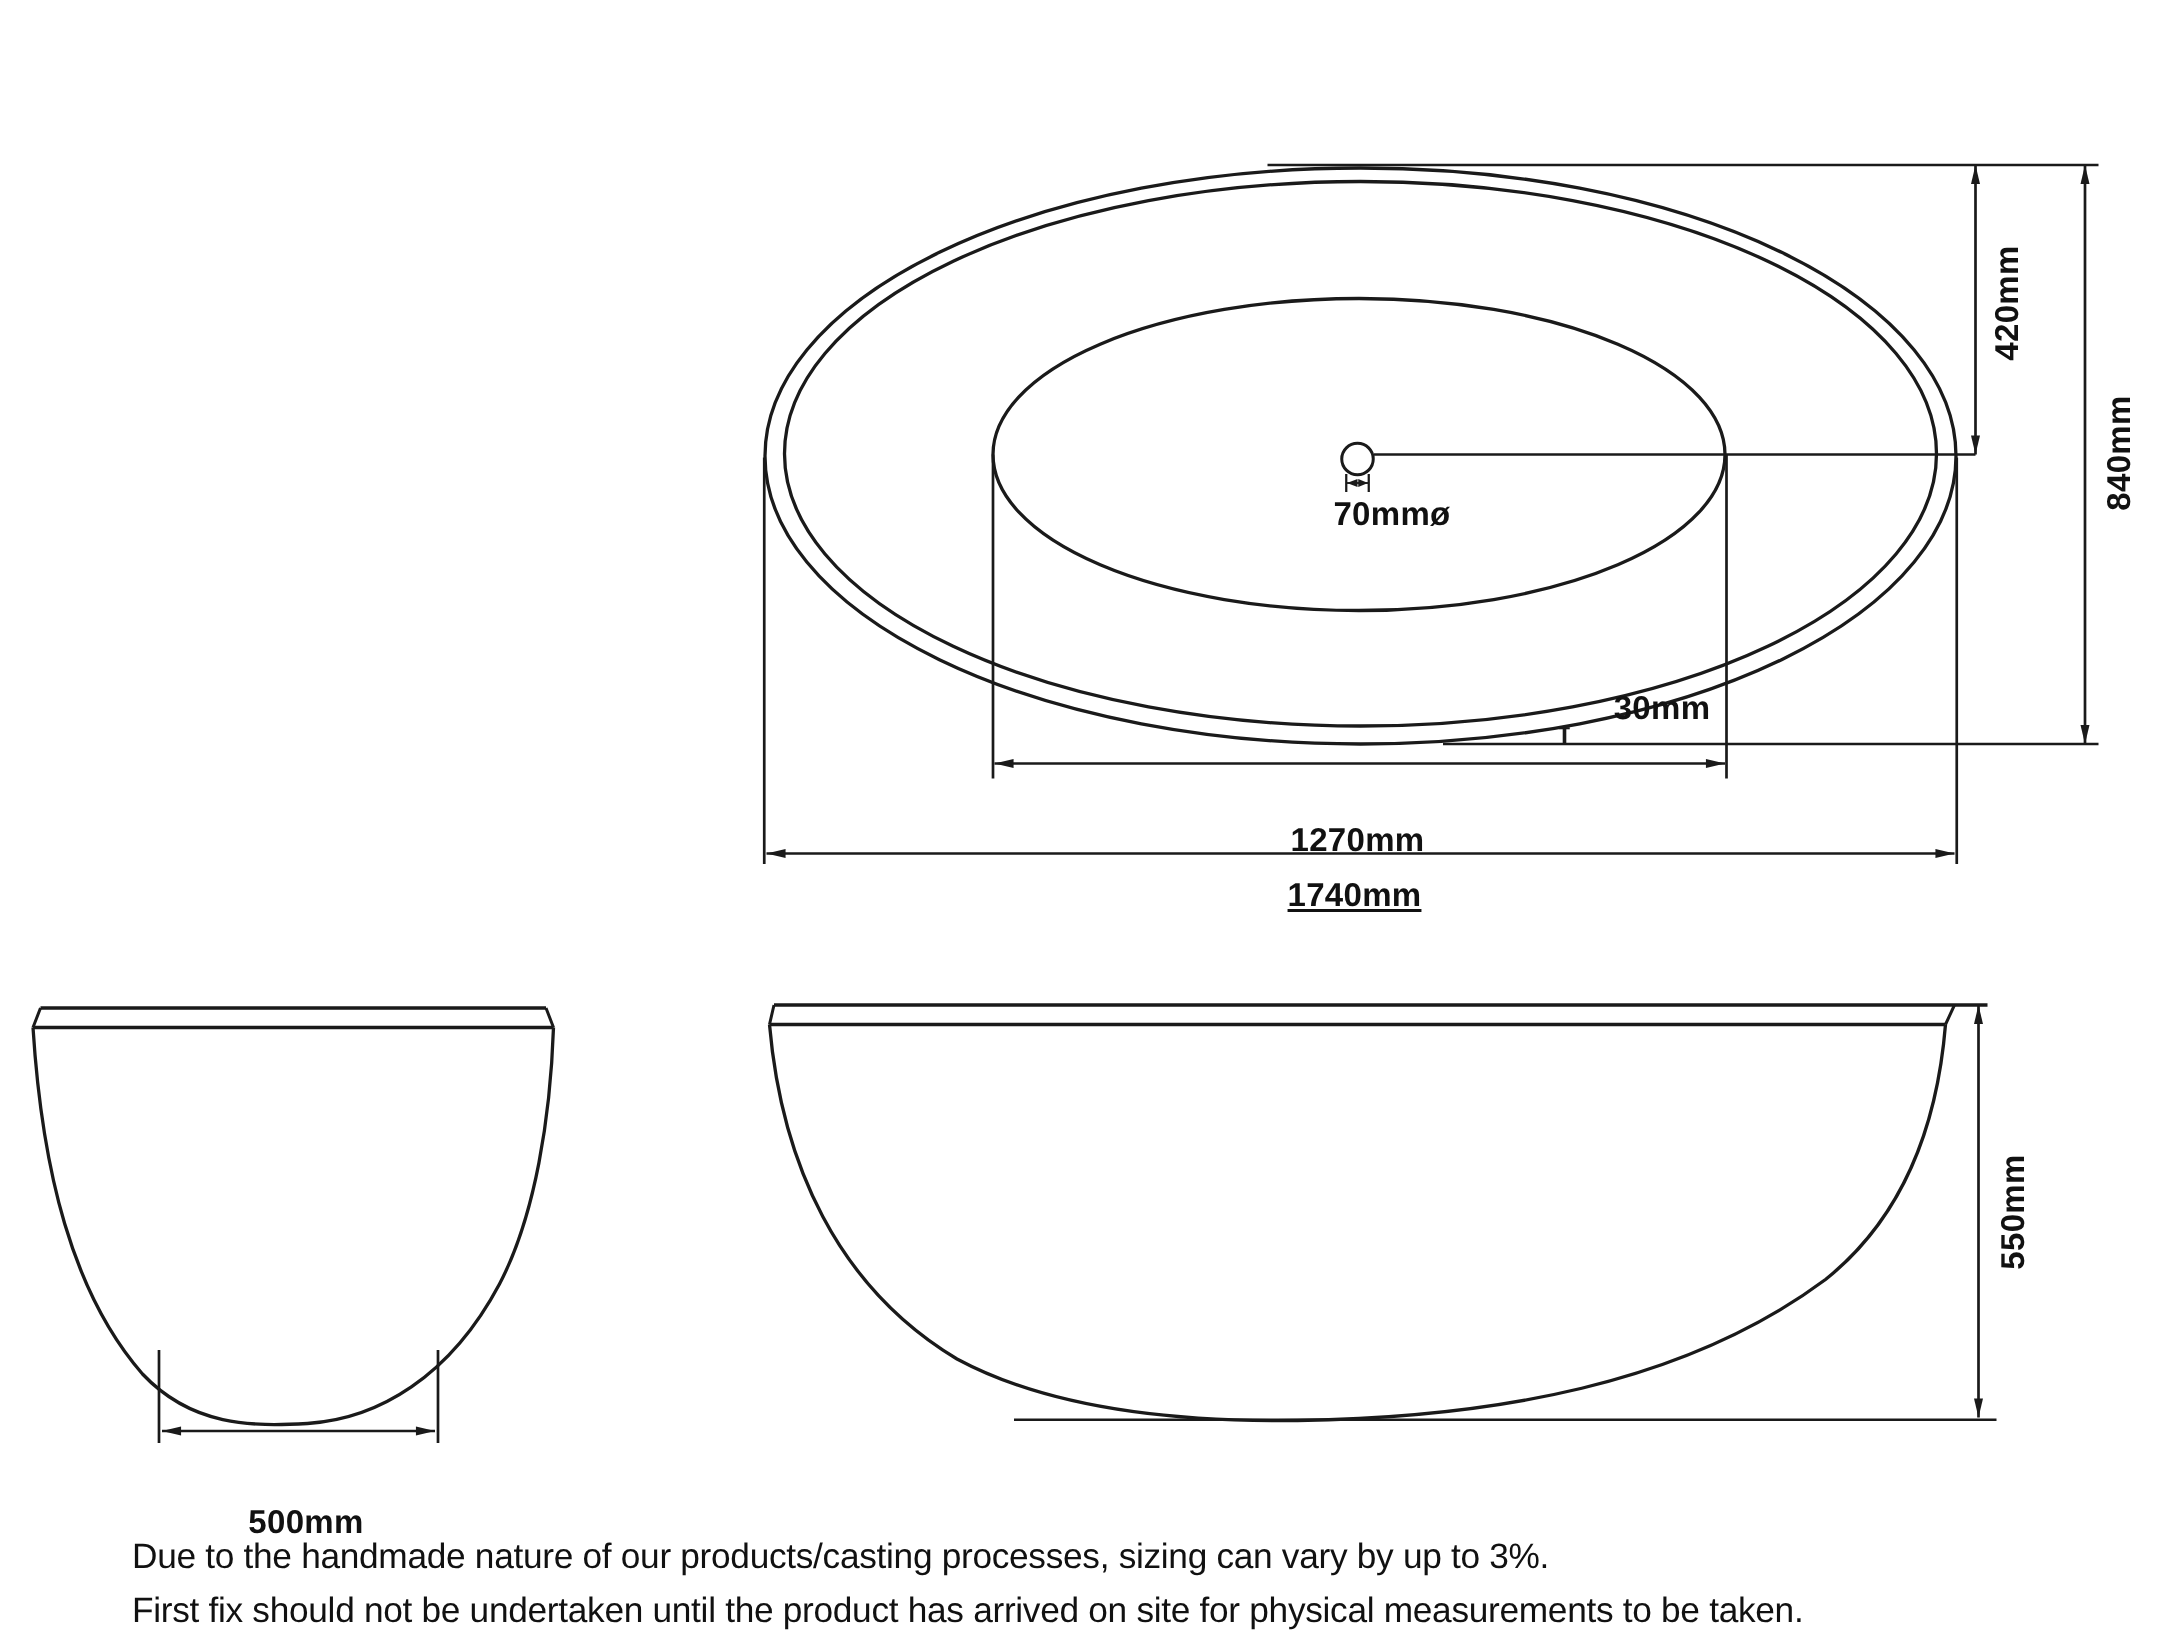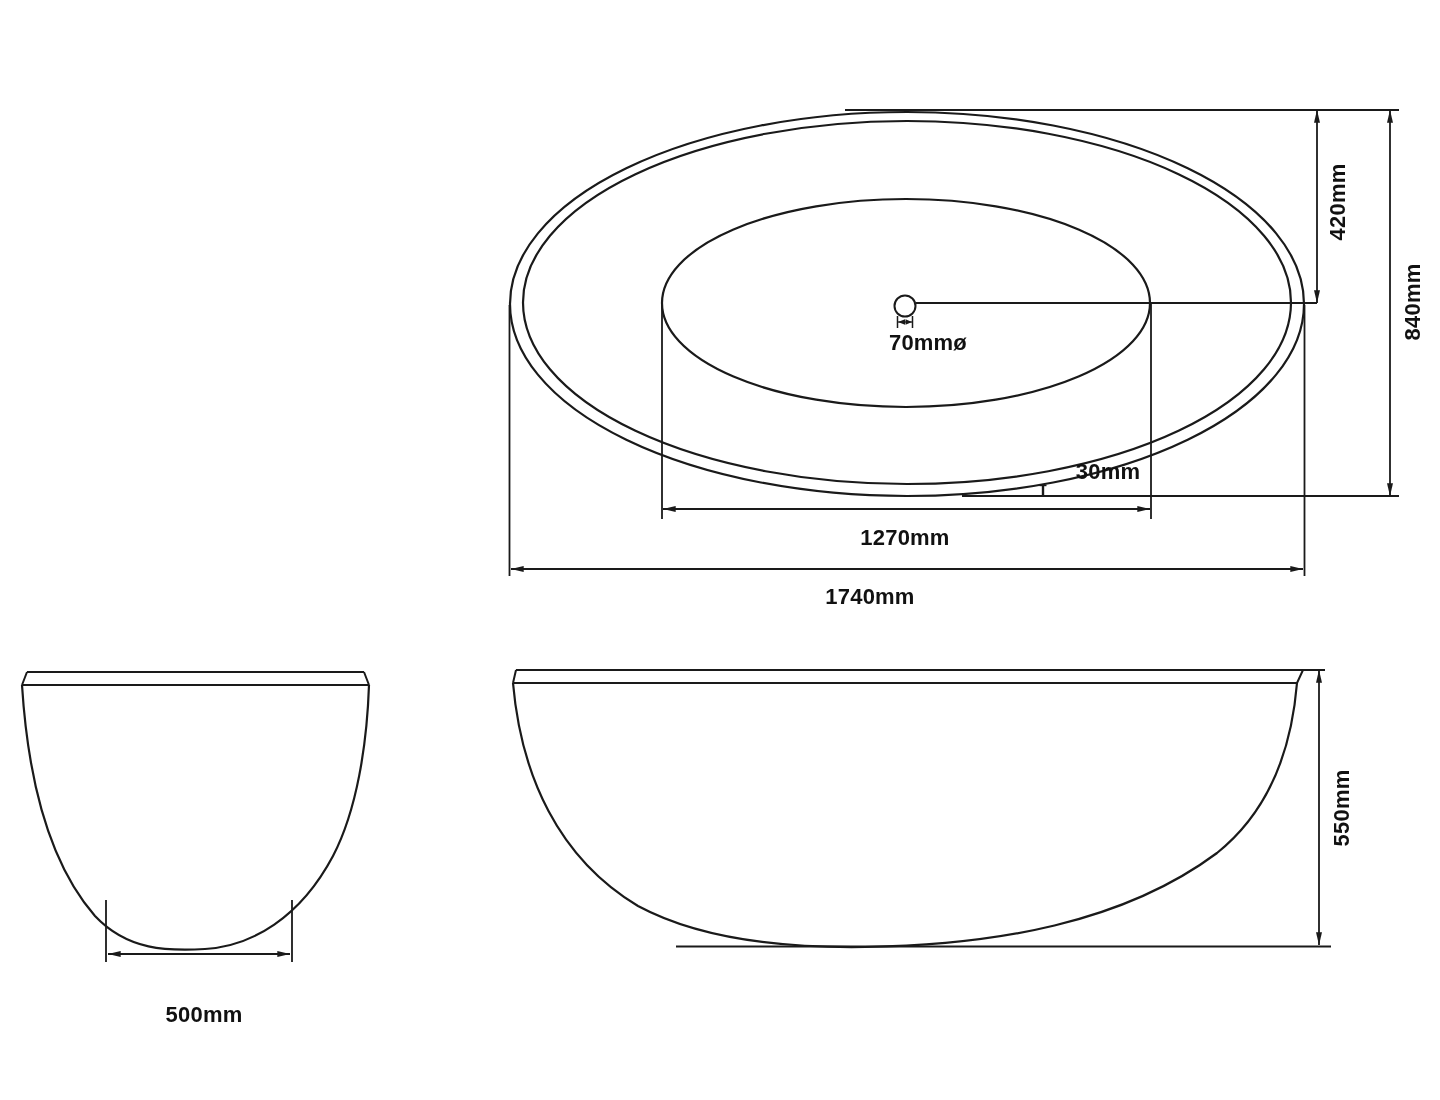--- a/index.html
+++ b/index.html
@@ -75,19 +75,23 @@
       <path d="M513 683 C521 775 558 858 638 906 C705 942 795 948 865 947 C995 945 1123 923 1217 853 C1272 809 1292 744 1297 683" stroke-width="2.2"></path>
       <path d="M676 946.5 H1331" stroke-width="1.8"></path>
       <path d="M1319 670 V945" stroke-width="1.8" marker-start="url(#arr)" marker-end="url(#arr)"></path>
     </g>
   </svg>
 
   <div class="dim vert" style="left:1338px;top:202px;">420mm</div>
   <div class="dim vert" style="left:1413px;top:302px;">840mm</div>
   <div class="dim" style="left:928px;top:343px;">70mmø</div>
   <div class="dim" style="left:1108px;top:472px;">30mm</div>
-  <div class="dim" style="left:905px;top:538px;">1270mm</div>
-  <div class="dim" style="left:870px;top:597px;">1740mm</div>
+  <div class="dim" style="left:905px;top:560px;">1270mm</div>
+  <div class="dim" style="left:903px;top:597px;text-decoration:underline;">1740mm</div>
   <div class="dim" style="left:204px;top:981px;margin-top:34px;">500mm</div>
   <div class="dim vert" style="left:1342px;top:808px;">550mm</div>
 
+  <div class="notes">
+    <div>Due to the handmade nature of our products/casting processes, sizing can vary by up to 3%.</div>
+    <div>First fix should not be undertaken until the product has arrived on site for physical measurements to be taken.</div>
+  </div>
 
 </div>
 
 </body></html>

